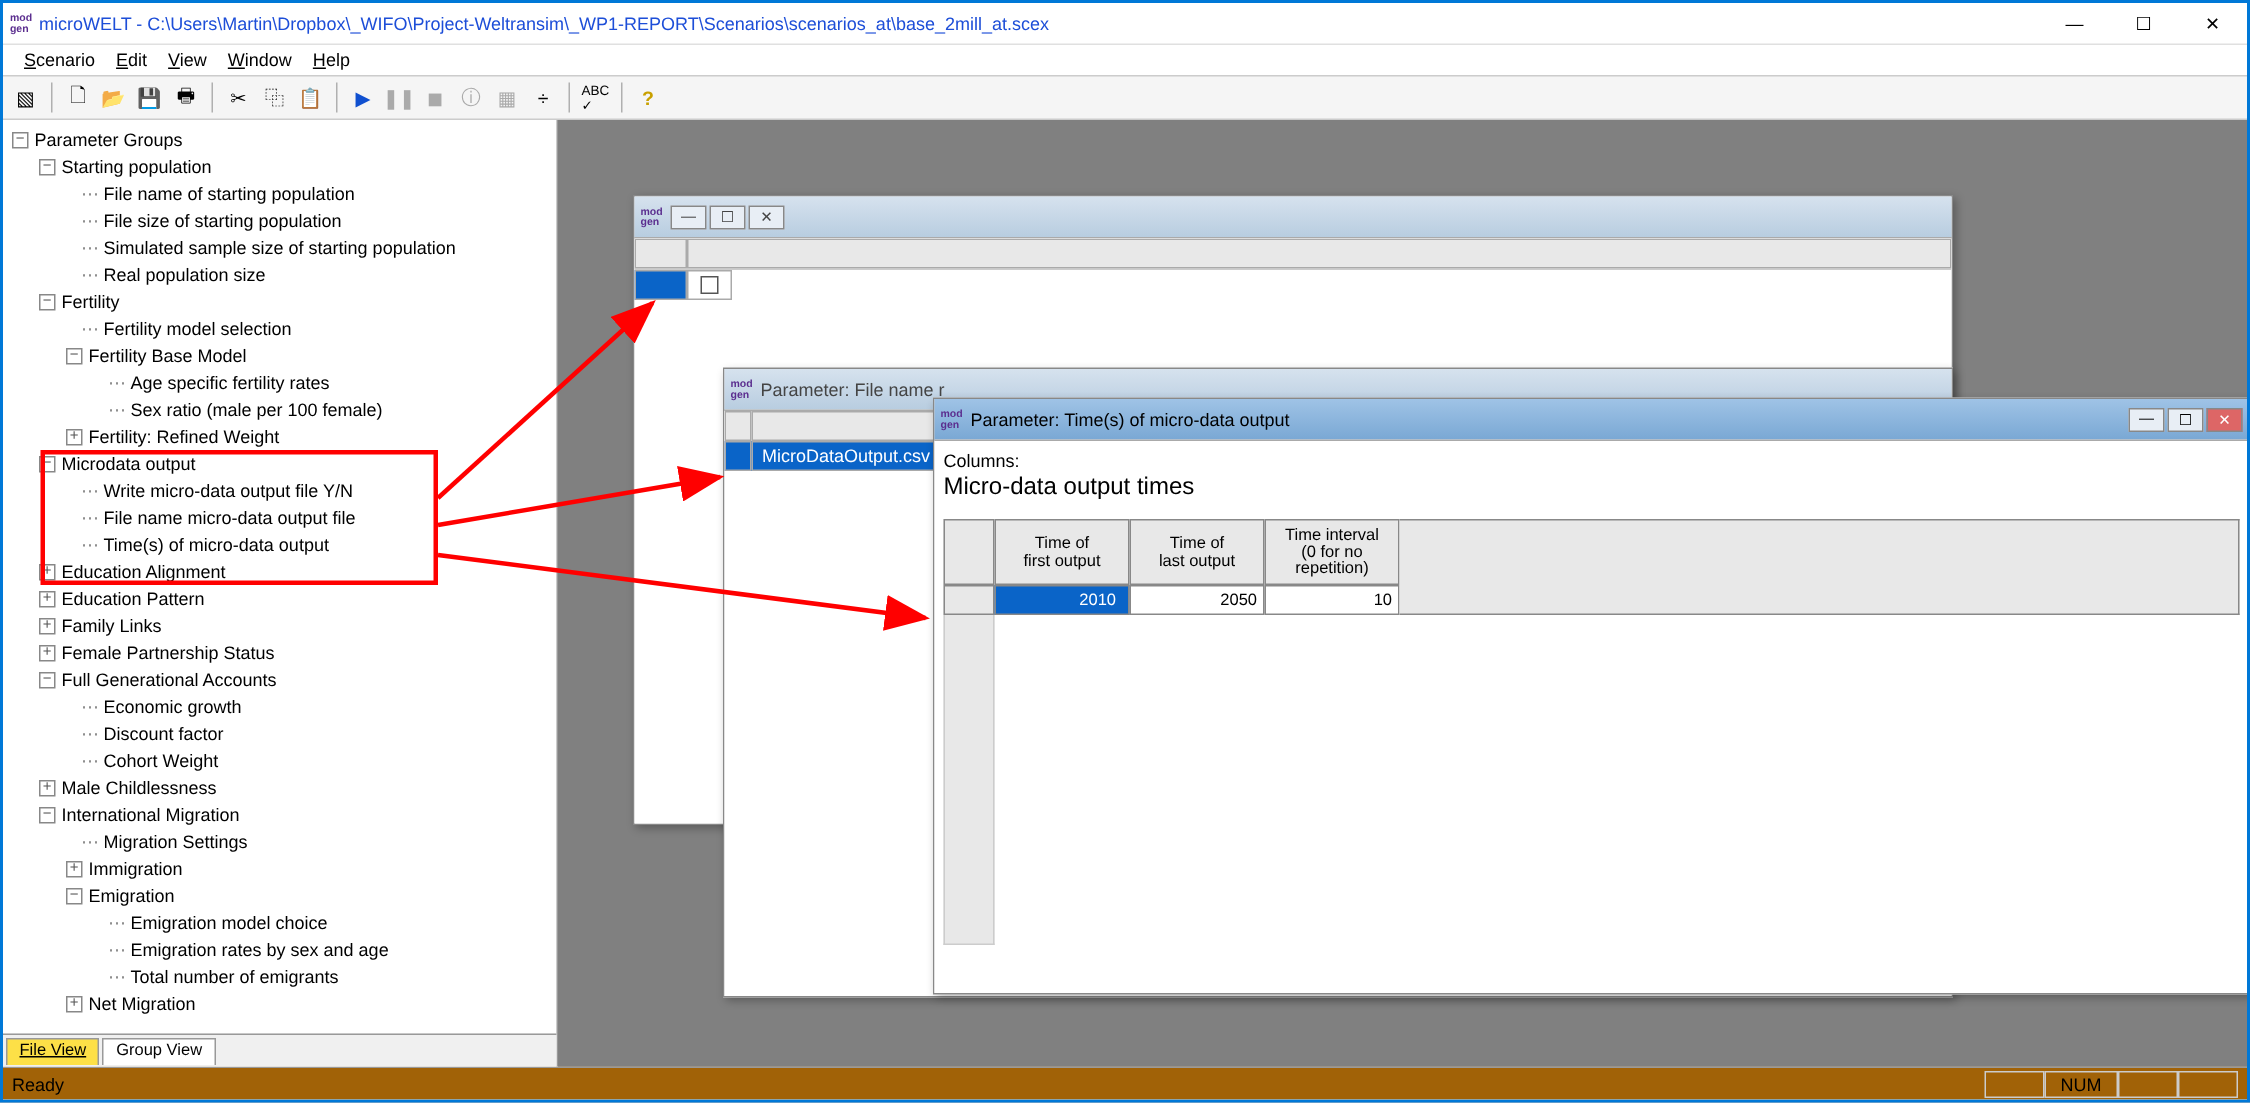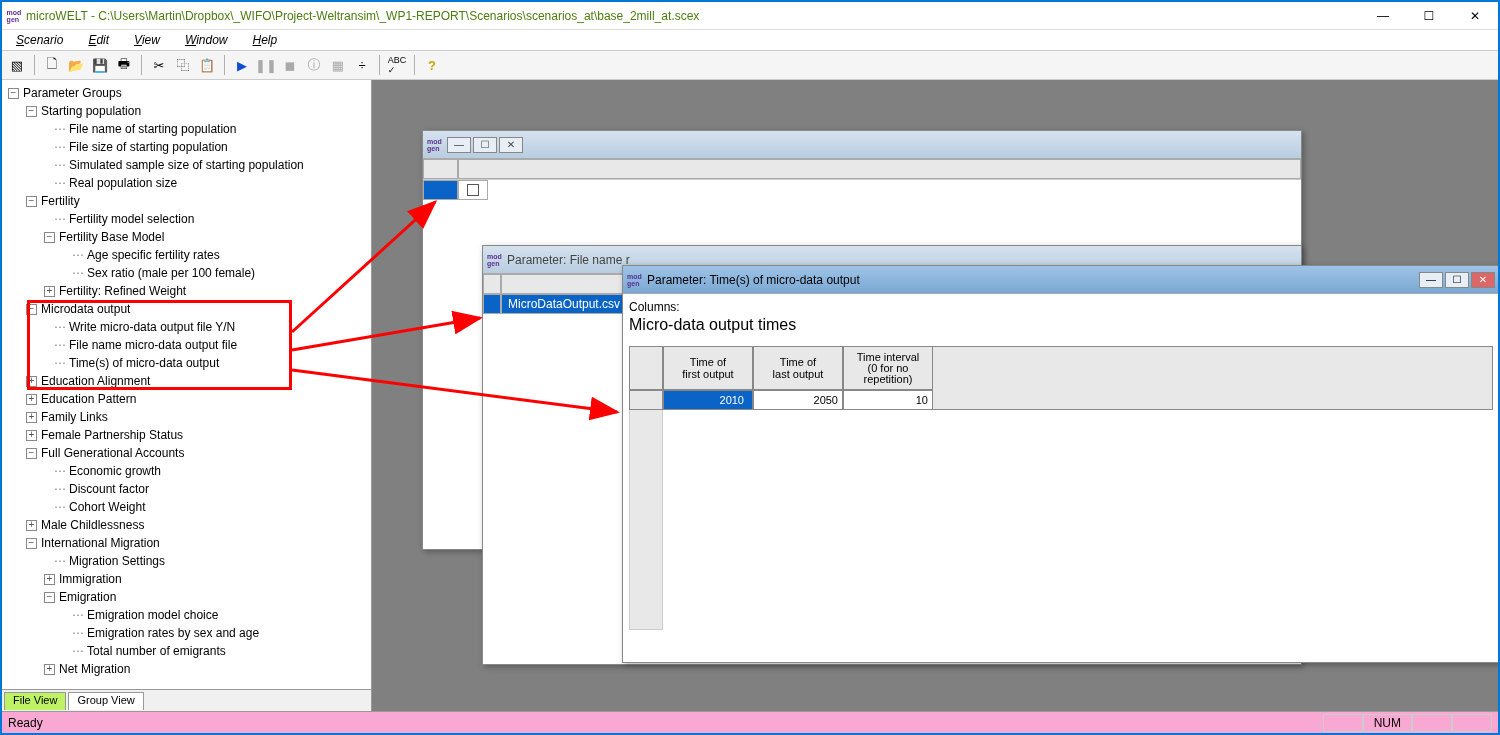--- a/index.html
+++ b/index.html
@@ -1,46 +1,46 @@
 <!DOCTYPE html>
 <html><head>
 <meta charset="utf-8">
 <style>
 * { box-sizing: border-box; margin: 0; padding: 0; font-family: "Segoe UI", Tahoma, sans-serif; }
 body { background: #fff; width: 1500px; height: 735px; position: relative; overflow: hidden; border: 2px solid #0078d7; }
 .titlebar { height: 28px; background: #fff; display: flex; align-items: center; font-size: 12px; padding-left: 4px; border-bottom: 1px solid #e0e0e0;}
 .titlebar .app-icon { width: 16px; height: 16px; margin-right: 4px; display:inline-flex; align-items:center; justify-content:center; font-size:7px; color:#5b2e8f; font-weight:bold; line-height:1; }
-.titlebar .title-text { flex: 1; color: #4d7c0f; }
+.titlebar .title-text { flex: 1; color: #1d4ed8; }
 .win-controls { display: flex; }
 .win-controls .wc { width: 46px; height: 28px; display: flex; align-items: center; justify-content: center; font-size: 12px; }
-.menubar { height: 20px; display: flex; align-items: center; font-size: 12px; padding-left: 8px; gap: 13px; font-style: italic; }
+.menubar { height: 20px; display: flex; align-items: center; font-size: 12px; padding-left: 8px; gap: 2px; }
 .menubar span { padding: 0 6px; }
 .menubar span u { text-decoration: underline; }
 .toolbar { height: 30px; border-top: 1px solid #ccc; border-bottom: 1px solid #ccc; display: flex; align-items: center; padding: 0 4px; gap: 2px; background: #f5f5f5;}
 .toolbar .tb { width: 22px; height: 22px; display: flex; align-items: center; justify-content: center; font-size: 13px; border:1px solid transparent; }
 .toolbar .sep { width: 1px; height: 20px; background: #b0b0b0; margin: 0 4px; }
 .main { display: flex; height: calc(100% - 28px - 20px - 30px - 22px); position: relative; }
 .sidepanel { width: 370px; border-right: 1px solid #999; display:flex; flex-direction:column; background:#fff;}
 .tree { flex:1; overflow-y: auto; overflow-x:hidden; font-size: 12px; padding: 4px 2px; position:relative;}
 .tree-row { height: 18px; display: flex; align-items: center; white-space: nowrap; }
 .tree-row .sq { width: 11px; height: 11px; border: 1px solid #888; display: inline-flex; align-items: center; justify-content: center; font-size: 10px; line-height: 1; margin-right: 4px; color:#555; background:#fff;}
 .tree-row .dots { color: #888; padding: 0 4px 0 0; letter-spacing:-1px;}
 .tree-row .label { color: #000; }
 .tabs { display: flex; height: 22px; border-top: 1px solid #999; padding: 2px 2px 0 2px; background:#f0f0f0;}
 .tabs .tab { border: 1px solid #999; border-bottom:none; padding: 1px 8px; font-size: 11px; background: #fff; margin-right: 2px; height:18px;}
-.tabs .tab.inactive { background: #bef264; }
+.tabs .tab.inactive { background: #fde047; text-decoration: underline; }
 .mdi { flex: 1; background: #808080; position: relative; overflow:hidden;}
 .child-win { position: absolute; background: #fff; border: 1px solid #888; box-shadow: 2px 2px 6px rgba(0,0,0,0.3); display:flex; flex-direction:column;}
 .child-title { height: 28px; background: linear-gradient(#d6e2ee, #b8cde0); display: flex; align-items: center; font-size: 12px; padding: 0 4px; color: #444; border-bottom:1px solid #aaa;}
 .child-title .app-icon { width:16px; margin-right:4px; font-size:7px; color:#5b2e8f; font-weight:bold; line-height:1;}
 .child-title .t { flex: 1; }
 .child-controls { display: flex; gap: 2px; }
 .child-controls .cc { width: 24px; height: 16px; border: 1px solid #888; background: #e8eef5; display: flex; align-items: center; justify-content: center; font-size: 10px; }
 .child-body { flex:1; background:#fff; position:relative; overflow:hidden;}
-.statusbar { height: 22px; border-top: 1px solid #999; display: flex; align-items: center; font-size: 12px; padding: 0 6px; background:#f9a8d4;}
+.statusbar { height: 22px; border-top: 1px solid #999; display: flex; align-items: center; font-size: 12px; padding: 0 6px; background:#a16207;}
 .statusbar .ready { flex: 1; }
 .statusbar .cell { border: 1px solid #ccc; padding: 0 10px; height: 18px; display:flex; align-items:center; min-width:40px;}
 .red-box { position: absolute; border: 3px solid red; pointer-events: none; z-index: 50; }
 svg.arrows { position: absolute; top: 0; left: 0; pointer-events: none; z-index: 60; }
 .table-cell { border:1px solid #888; font-size:11px; display:flex; align-items:center; justify-content:center; text-align:center;}
 .table-header { background:#e8e8e8;}
 .selected-cell { background:#0a64c8; color:#fff;}
 </style>
 </head>
 <body>

